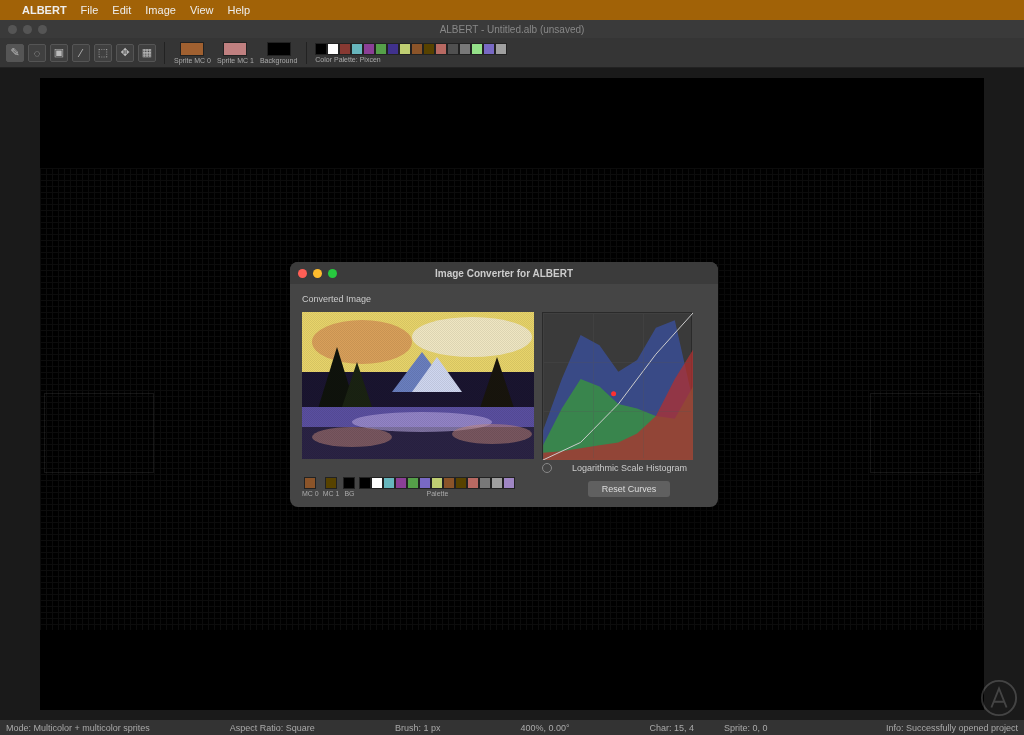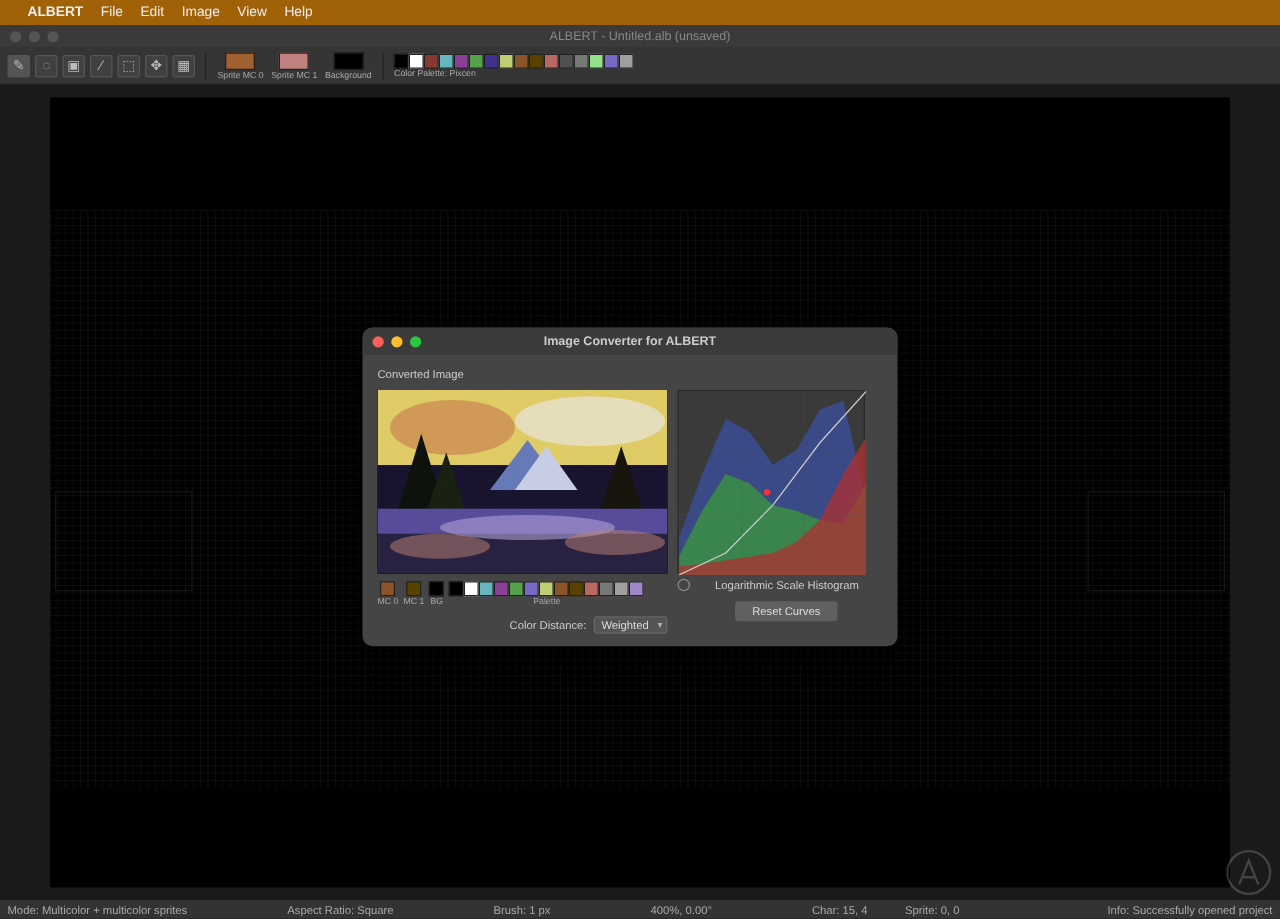--- a/index.html
+++ b/index.html
@@ -220,24 +220,20 @@
                   <div class="palette-sw" style="background: rgb(139, 84, 41);"></div>
                   <div class="palette-sw" style="background: rgb(87, 66, 0);"></div>
                   <div class="palette-sw" style="background: rgb(184, 105, 98);"></div>
                   <div class="palette-sw" style="background: rgb(120, 120, 120);"></div>
                   <div class="palette-sw" style="background: rgb(159, 159, 159);"></div>
                   <div class="palette-sw" style="background: rgb(159, 134, 196);"></div>
                 </div>
                 <div class="lbl">Palette</div>
               </div>
             </div>
-          <div class="colordist-row">
-            <span>Color Distance:</span>
-            <div class="select">Weighted</div>
-          </div>
         </div>
       </div>
 
       <div class="right-col">
         <div class="histogram">
           <div class="hist-grid"></div>
           <svg id="hist-svg" viewBox="0 0 150 147" width="150" height="147">
               <path d="M0 147 L0.0 117.6 L18.8 66.1 L37.6 22.0 L56.5 32.3 L75.3 58.8 L94.1 47.0 L112.9 14.7 L131.8 7.3 L150.0 88.2 L150 147 Z" fill="#3a50a0" opacity="0.75"></path>
               <path d="M0 147 L0.0 132.3 L18.8 95.6 L37.6 66.1 L56.5 73.5 L75.3 91.1 L94.1 95.6 L112.9 102.9 L131.8 105.8 L150.0 73.5 L150 147 Z" fill="#3a9a3a" opacity="0.75"></path>
               <path d="M0 147 L0.0 139.7 L18.8 138.2 L37.6 135.2 L56.5 132.3 L75.3 129.4 L94.1 120.5 L112.9 102.9 L131.8 66.1 L150.0 36.8 L150 147 Z" fill="#b03030" opacity="0.75"></path>

